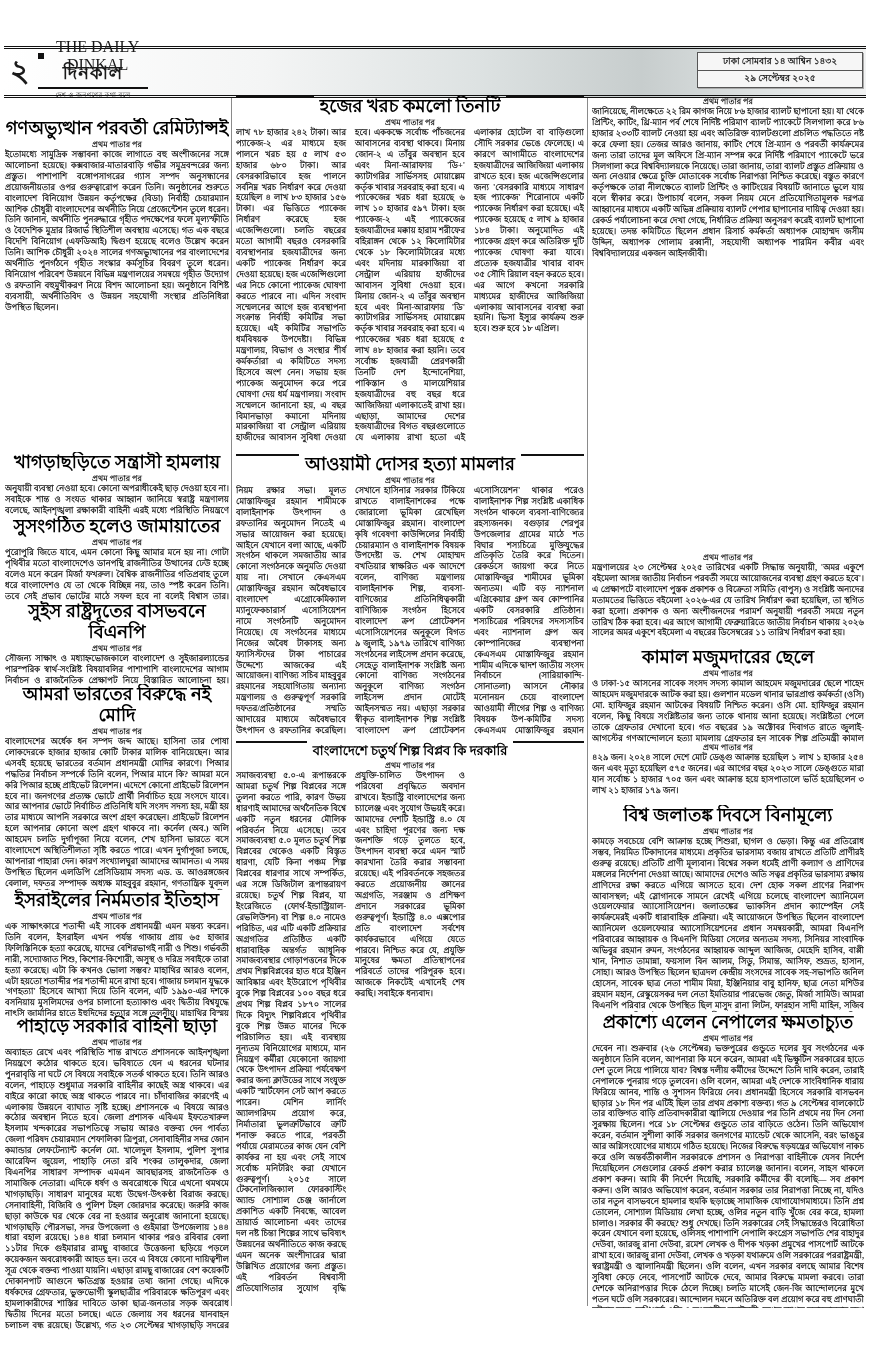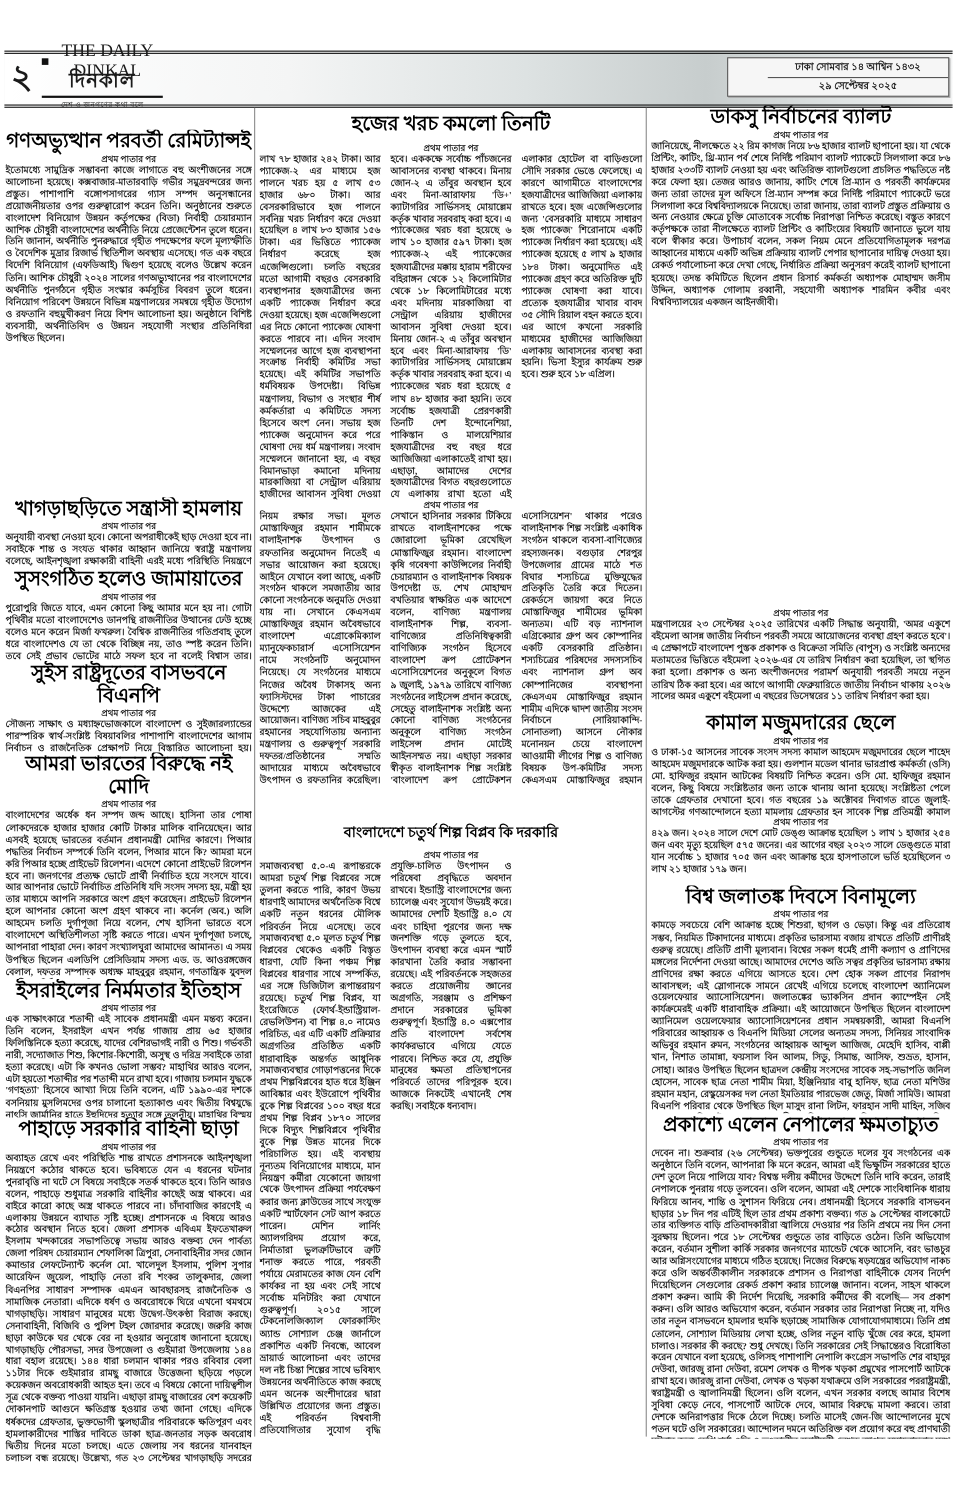--- a/index.html
+++ b/index.html
@@ -10,35 +10,35 @@
     border-top:3px double #111;border-bottom:3px double #111;
     background:linear-gradient(to right,#ffffff 0%,#f4f5f5 30%,#dde2e2 55%,#c7cdcd 74%,#e2e6e6 90%,#f2f3f3 100%);}
   #pagenum{position:absolute;left:6px;top:4px;font-size:30px;font-weight:bold;line-height:36px;}
   #logoblock{position:absolute;left:34px;top:1px;width:110px;text-align:center;}
   #logo-top{display:flex;align-items:center;justify-content:center;gap:3px;height:8px;margin-top:2px;}
   #logo-badge{width:9px;height:6px;background:#111;}
   #logo-bn{font-size:18px;font-weight:bold;line-height:27px;letter-spacing:1px;
            border-bottom:2px solid #111;}
   #logo-tagline{font-size:6.5px;letter-spacing:.5px;margin-top:1px;}
   #datebox{position:absolute;right:3px;top:3px;width:164px;height:34px;border:1px solid #555;
-    background:#f6f6f6;box-shadow:1px 1px 0 #aaa;font-weight:bold;text-align:center;padding-left:36px;}
+    background:#f6f6f6;box-shadow:1px 1px 0 #aaa;font-weight:bold;text-align:center;}
   #datebox .d1{font-size:9px;line-height:17px;border-bottom:1px solid #555;}
   #datebox .d2{font-size:9px;line-height:15px;}
   
   .band{position:absolute;top:96px;}
   #band-left{left:5px;width:224px;margin-top:22px;}
   #band-mid{left:236px;width:348px;}
   #band-right{left:592px;width:272px;}
   .vrule{position:absolute;top:98px;width:1px;height:1208px;background:#8a8a8a;}
   #vrule1{left:231px;} #vrule2{left:587px;}
   
   .article{overflow:hidden;}
   .headline{margin:0;font-size:18px;line-height:21px;font-weight:bold;text-align:center;color:#000;}
   .headline.small{font-size:13px;line-height:19px;font-family:Liberation Serif, serif;}
-  .hl-row{display:flex;gap:6px;flex-direction:column;}
+  .hl-row{display:flex;gap:6px;}
   .hl-row .rule{flex:1;height:2px;background:#111;}
   .cont{font-size:8px;font-weight:bold;text-align:center;line-height:11px;}
   .body{font-size:8.4px;line-height:10.9px;text-align:justify;font-weight:bold;}
   .cols3{column-count:3;column-gap:9px;column-fill:auto;}
   .credit{font-size:8.4px;line-height:10.9px;margin-top:8px;text-align:left;}
 </style>
 </head>
 <body>
 
 <div id="page">
@@ -104,39 +104,43 @@
     <div class="article" style="height:358px">
       <div class="hl-row">
         <span class="rule"></span>
         <h2 class="headline">হজের খরচ কমলো তিনটি</h2>
         <span class="rule"></span>
       </div>
       <div class="cont">প্রথম পাতার পর</div>
       <div class="body cols3" style="height:322px">লাখ ৭৮ হাজার ২৪২ টাকা। আর প্যাকেজ-২ এর মাধ্যমে হজ পালনে খরচ হয় ৫ লাখ ৫৩ হাজার ৬৮০ টাকা। আর বেসরকারিভাবে হজ পালনে সর্বনিম্ন খরচ নির্ধারণ করে দেওয়া হয়েছিল ৪ লাখ ৮৩ হাজার ১৫৬ টাকা। এর ভিত্তিতে প্যাকেজ নির্ধারণ করেছে হজ এজেন্সিগুলো। চলতি বছরের মতো আগামী বছরও বেসরকারি ব্যবস্থাপনার হজযাত্রীদের জন্য একটি প্যাকেজ নির্ধারণ করে দেওয়া হয়েছে। হজ এজেন্সিগুলো এর নিচে কোনো প্যাকেজ ঘোষণা করতে পারবে না। এদিন সংবাদ সম্মেলনের আগে হজ ব্যবস্থাপনা সংক্রান্ত নির্বাহী কমিটির সভা হয়েছে। এই কমিটির সভাপতি ধর্মবিষয়ক উপদেষ্টা। বিভিন্ন মন্ত্রণালয়, বিভাগ ও সংস্থার শীর্ষ কর্মকর্তারা এ কমিটিতে সদস্য হিসেবে অংশ নেন। সভায় হজ প্যাকেজ অনুমোদন করে পরে ঘোষণা দেয় ধর্ম মন্ত্রণালয়। সংবাদ সম্মেলনে জানানো হয়, এ বছর বিমানভাড়া কমানো মদিনায় মারকাজিয়া বা সেন্ট্রাল এরিয়ায় হাজীদের আবাসন সুবিধা দেওয়া হবে। এককক্ষে সর্বোচ্চ পাঁচজনের আবাসনের ব্যবস্থা থাকবে। মিনায় জোন-২ এ তাঁবুর অবস্থান হবে এবং মিনা-আরাফায় 'ডি+' ক্যাটাগরির সার্ভিসসহ মোয়াল্লেম কর্তৃক খাবার সরবরাহ করা হবে। এ প্যাকেজের খরচ ধরা হয়েছে ৬ লাখ ১০ হাজার ৫৯৭ টাকা। হজ প্যাকেজ-২ এই প্যাকেজের হজযাত্রীদের মক্কায় হারাম শরীফের বহিরাঙ্গন থেকে ১২ কিলোমিটার থেকে ১৮ কিলোমিটারের মধ্যে এবং মদিনায় মারকাজিয়া বা সেন্ট্রাল এরিয়ায় হাজীদের আবাসন সুবিধা দেওয়া হবে। মিনায় জোন-২ এ তাঁবুর অবস্থান হবে এবং মিনা-আরাফায় 'ডি' ক্যাটাগরির সার্ভিসসহ মোয়াল্লেম কর্তৃক খাবার সরবরাহ করা হবে। এ প্যাকেজের খরচ ধরা হয়েছে ৫ লাখ ৪৮ হাজার করা হয়নি। তবে সর্বোচ্চ হজযাত্রী প্রেরণকারী তিনটি দেশ ইন্দোনেশিয়া, পাকিস্তান ও মালয়েশিয়ার হজযাত্রীদের বহু বছর ধরে আজিজিয়া এলাকাতেই রাখা হয়। এছাড়া, আমাদের দেশের হজযাত্রীদের বিগত বছরগুলোতে যে এলাকায় রাখা হতো এই এলাকার হোটেল বা বাড়িগুলো সৌদি সরকার ভেঙে ফেলেছে। এ কারণে আগামীতে বাংলাদেশের হজযাত্রীদের আজিজিয়া এলাকায় রাখতে হবে। হজ এজেন্সিগুলোর জন্য 'বেসরকারি মাধ্যমে সাধারণ হজ প্যাকেজ' শিরোনামে একটি প্যাকেজ নির্ধারণ করা হয়েছে। এই প্যাকেজ হয়েছে ৫ লাখ ৯ হাজার ১৮৪ টাকা। অনুমোদিত এই প্যাকেজ গ্রহণ করে অতিরিক্ত দুটি প্যাকেজ ঘোষণা করা যাবে। প্রত্যেক হজযাত্রীর খাবার বাবদ ৩৫ সৌদি রিয়াল বহন করতে হবে। এর আগে কখনো সরকারি মাধ্যমের হাজীদের আজিজিয়া এলাকায় আবাসনের ব্যবস্থা করা হয়নি। ভিসা ইস্যুর কার্যক্রম শুরু হবে। শুরু হবে ১৮ এপ্রিল।</div>
     </div>
     <div class="article" style="height:287px">
+      <div class="hl-row">
+        <span class="rule"></span>
+        <h2 class="headline">আওয়ামী দোসর হত্যা মামলার</h2>
+        <span class="rule"></span>
+      </div>
       <div class="cont">প্রথম পাতার পর</div>
       <div class="body cols3" style="height:251px">নিয়ম রক্ষার সভা। মূলত মোস্তাফিজুর রহমান শামীমকে বালাইনাশক উৎপাদন ও রফতানির অনুমোদন নিতেই এ সভার আয়োজন করা হয়েছে। আইনে যেখানে বলা আছে, একটি সংগঠন থাকলে সমজাতীয় আর কোনো সংগঠনকে অনুমতি দেওয়া যায় না। সেখানে কেএসএম মোস্তাফিজুর রহমান অবৈধভাবে বাংলাদেশ এগ্রোকেমিক্যাল ম্যানুফেকচারার্স এসোসিয়েশন নামে সংগঠনটি অনুমোদন নিয়েছে। যে সংগঠনের মাধ্যমে নিজের অবৈধ টাকাসহ অন্য ফ্যাসিস্টদের টাকা পাচারের উদ্দেশ্যে আজকের এই আয়োজন। বাণিজ্য সচিব মাহবুবুর রহমানের সহযোগিতায় অন্যান্য মন্ত্রণালয় ও গুরুত্বপূর্ণ সরকারি দফতর/প্রতিষ্ঠানের সম্মতি আদায়ের মাধ্যমে অবৈধভাবে উৎপাদন ও রফতানির করেছিল। সেখানে হাসিনার সরকার টিকিয়ে রাখতে বালাইনাশকের পক্ষে জোরালো ভূমিকা রেখেছিল মোস্তাফিজুর রহমান। বাংলাদেশ কৃষি গবেষণা কাউন্সিলের নির্বাহী চেয়ারম্যান ও বালাইনাশক বিষয়ক উপদেষ্টা ড. শেখ মোহাম্মদ বখতিয়ার স্বাক্ষরিত এক আদেশে বলেন, বাণিজ্য মন্ত্রণালয় বালাইনাশক শিল্প, ব্যবসা-বাণিজ্যের প্রতিনিধিত্বকারী বাণিজ্যিক সংগঠন হিসেবে বাংলাদেশ ক্রপ প্রোটেকশন এসোসিয়েশনের অনুকূলে বিগত ৯ জুলাই, ১৯৭৯ তারিখে বাণিজ্য সংগঠনের লাইসেন্স প্রদান করেছে, সেহেতু বালাইনাশক সংশ্লিষ্ট অন্য কোনো বাণিজ্য সংগঠনের অনুকূলে বাণিজ্য সংগঠন লাইসেন্স প্রদান মোটেই আইনসম্মত নয়। এছাড়া সরকার স্বীকৃত বালাইনাশক শিল্প সংশ্লিষ্ট 'বাংলাদেশ ক্রপ প্রোটেকশন এসোসিয়েশন' থাকার পরেও বালাইনাশক শিল্প সংশ্লিষ্ট একাধিক সংগঠন থাকলে ব্যবসা-বাণিজ্যের রহস্যজনক। বগুড়ার শেরপুর উপজেলার গ্রামের মাঠে শত বিঘার শস্যচিত্রে মুক্তিযুদ্ধের প্রতিকৃতি তৈরি করে দিতেন। রেকর্ডসে জায়গা করে নিতে মোস্তাফিজুর শামীমের ভূমিকা অন্যতম। এটি বড় ন্যাশনাল এগ্রিকেয়ার গ্রুপ অব কোম্পানির একটি বেসরকারি প্রতিষ্ঠান। শস্যচিত্রের পরিষদের সদস্যসচিব এবং ন্যাশনাল গ্রুপ অব কোম্পানিজের ব্যবস্থাপনা কেএসএম মোস্তাফিজুর রহমান শামীম এদিকে দ্বাদশ জাতীয় সংসদ নির্বাচনে (সারিয়াকান্দি-সোনাতলা) আসনে নৌকার মনোনয়ন চেয়ে বাংলাদেশ আওয়ামী লীগের শিল্প ও বাণিজ্য বিষয়ক উপ-কমিটির সদস্য কেএসএম মোস্তাফিজুর রহমান বগুড়ার সারিয়াকান্দিতে গণসংযোগ করেন। সারিয়াকান্দি উপজেলা আওয়ামী লীগের সমর্থকদের সাথে মতবিনিময় করেন।</div>
     </div>
     <div class="article" style="height:566px">
       <div class="hl-row">
         <span class="rule"></span>
         <h2 class="headline small">বাংলাদেশে চতুর্থ শিল্প বিপ্লব কি দরকারি</h2>
         <span class="rule"></span>
       </div>
       <div class="cont">প্রথম পাতার পর</div>
       <div class="body cols3" style="height:532px">
         <span>সমাজব্যবস্থা ৫.০-এ রূপান্তরকে আমরা চতুর্থ শিল্প বিপ্লবের সঙ্গে তুলনা করতে পারি, কারণ উভয় ধারণাই আমাদের অর্থনৈতিক বিশ্বে একটি নতুন ধরনের মৌলিক পরিবর্তন নিয়ে এসেছে। তবে সমাজব্যবস্থা ৫.০ মূলত চতুর্থ শিল্প বিপ্লবের থেকেও একটি বিস্তৃত ধারণা, যেটি কিনা পঞ্চম শিল্প বিপ্লবের ধারণার সাথে সম্পর্কিত, এর সঙ্গে ডিজিটাল রূপান্তরায়ণ রয়েছে। চতুর্থ শিল্প বিপ্লব, যা ইংরেজিতে (ফোর্থ-ইন্ডাস্ট্রিয়াল-রেভলিউশন) বা শিল্প ৪.০ নামেও পরিচিত, এর এটি একটি প্রক্রিয়ার অগ্রগতির প্রতিষ্ঠিত একটি ধারাবাহিক অন্তর্গত আধুনিক সমাজব্যবস্থার গোড়াপত্তনের দিকে প্রথম শিল্পবিপ্লবের হাত ধরে ইঞ্জিন আবিষ্কার এবং ইউরোপে পৃথিবীর বুকে শিল্প বিপ্লবের ১০০ বছর ধরে প্রথম শিল্প বিপ্লব ১৮৭০ সালের দিকে বিদ্যুৎ শিল্পবিপ্লবে পৃথিবীর বুকে শিল্প উন্নত মানের দিকে পরিচালিত হয়। এই ব্যবস্থায় নূন্যতম বিনিয়োগের মাধ্যমে, মান নিয়ন্ত্রণ কর্মীরা যেকোনো জায়গা থেকে উৎপাদন প্রক্রিয়া পর্যবেক্ষণ করার জন্য ক্লাউডের সাথে সংযুক্ত একটি স্মার্টফোন সেট আপ করতে পারেন। মেশিন লার্নিং অ্যালগরিদম প্রয়োগ করে, নির্মাতারা ভুলত্রুটিভাবে ত্রুটি শনাক্ত করতে পারে, পরবর্তী পর্যায়ে মেরামতের কাজ যেন বেশি কার্যকর না হয় এবং সেই সাথে সর্বোচ্চ মনিটরিং করা যেখানে গুরুত্বপূর্ণ। ২০১৫ সালে টেকনোলজিক্যাল ফোরকাস্টিং অ্যান্ড সোশ্যাল চেঞ্জ জার্নালে প্রকাশিত একটি নিবন্ধে, আবেল ভ্রায়ার্ড আলোচনা এবং তাদের দল নষ্ট চিন্তা শিল্পের সাথে ভবিষ্যৎ উন্নয়নের অর্থনীতিতে কাজ করছে এমন অনেক অংশীদারের দ্বারা উল্লিখিত প্রয়োগের জন্য প্রস্তুত। এই পরিবর্তন বিশ্ববাসী প্রতিযোগিতার সুযোগ বৃদ্ধি প্রযুক্তি-চালিত উৎপাদন ও পরিষেবা প্রবৃদ্ধিতে অবদান রাখবে। ইন্ডাস্ট্রি বাংলাদেশের জন্য চ্যালেঞ্জ এবং সুযোগ উভয়ই করে। আমাদের দেশটি ইন্ডাস্ট্রি ৪.০ যে এবং চাহিদা পূরণের জন্য দক্ষ জনশক্তি গড়ে তুলতে হবে, উৎপাদন ব্যবস্থা করে এমন স্মার্ট কারখানা তৈরি করার সম্ভাবনা রয়েছে। এই পরিবর্তনকে সহজতর করতে প্রয়োজনীয় জ্ঞানের অগ্রগতি, সরঞ্জাম ও প্রশিক্ষণ প্রদানে সরকারের ভূমিকা গুরুত্বপূর্ণ। ইন্ডাস্ট্রি ৪.০ এক্সপোর প্রতি বাংলাদেশ সর্বশেষ কার্যকরভাবে এগিয়ে যেতে পারবে। নিশ্চিত করে যে, প্রযুক্তি মানুষের ক্ষমতা প্রতিস্থাপনের পরিবর্তে তাদের পরিপূরক হবে। আজকে নিকটেই এখানেই শেষ করছি। সবাইকে ধন্যবাদ।</span>
       </div>
     </div>
   </div>
 
   <div class="band" id="band-right">
     <div class="article" style="height:456px">
-      <h2 class="headline">ডাকসু নির্বাচনের ব্যালট</h2>
       <div class="cont">প্রথম পাতার পর</div>
       <div class="body">জানিয়েছে, নীলক্ষেতে ২২ রিম কাগজ নিয়ে ৮৬ হাজার ব্যালট ছাপানো হয়। যা থেকে প্রিন্টিং, কাটিং, থ্রি-ম্যান পর্ব শেষে নির্দিষ্ট পরিমাণ ব্যালট প্যাকেটে সিলগালা করে ৮৬ হাজার ২৩৩টি ব্যালট নেওয়া হয় এবং অতিরিক্ত ব্যালটগুলো প্রচলিত পদ্ধতিতে নষ্ট করে ফেলা হয়। তেজর আরও জানায়, কাটিং শেষে প্রি-ম্যান ও পরবর্তী কার্যক্রমের জন্য তারা তাদের মূল অফিসে প্রি-ম্যান সম্পন্ন করে নির্দিষ্ট পরিমাণে প্যাকেটে ভরে সিলগালা করে বিশ্ববিদ্যালয়কে নিয়েছে। তারা জানায়, তারা ব্যালট প্রস্তুত প্রক্রিয়ায় ও অন্য নেওয়ার ক্ষেত্রে চুক্তি মোতাবেক সর্বোচ্চ নিরাপত্তা নিশ্চিত করেছে। বস্তুত কারণে কর্তৃপক্ষকে তারা নীলক্ষেতে ব্যালট প্রিন্টিং ও কাটিংয়ের বিষয়টি জানাতে ভুলে যায় বলে স্বীকার করে। উপাচার্য বলেন, সকল নিয়ম মেনে প্রতিযোগিতামূলক দরপত্র আহ্বানের মাধ্যমে একটি অভিন্ন প্রক্রিয়ায় ব্যালট পেপার ছাপানোর দায়িত্ব দেওয়া হয়। রেকর্ড পর্যালোচনা করে দেখা গেছে, নির্ধারিত প্রক্রিয়া অনুসরণ করেই ব্যালট ছাপানো হয়েছে। তদন্ত কমিটিতে ছিলেন প্রধান রিসার্চ কর্মকর্তা অধ্যাপক মোহাম্মদ জসীম উদ্দিন, অধ্যাপক গোলাম রব্বানী, সহযোগী অধ্যাপক শারমিন কবীর এবং বিশ্ববিদ্যালয়ের একজন আইনজীবী।</div>
     </div>
     <div class="article" style="height:95px">
       <div class="cont">প্রথম পাতার পর</div>
       <div class="body">মন্ত্রণালয়ের ২৩ সেপ্টেম্বর ২০২৫ তারিখের একটি সিদ্ধান্ত অনুযায়ী, 'অমর একুশে বইমেলা আসন্ন জাতীয় নির্বাচন পরবর্তী সময়ে আয়োজনের ব্যবস্থা গ্রহণ করতে হবে'। এ প্রেক্ষাপটে বাংলাদেশ পুস্তক প্রকাশক ও বিক্রেতা সমিতি (বাপুস) ও সংশ্লিষ্ট অন্যদের মতামতের ভিত্তিতে বইমেলা ২০২৬-এর যে তারিখ নির্ধারণ করা হয়েছিল, তা স্থগিত করা হলো। প্রকাশক ও অন্য অংশীজনদের পরামর্শ অনুযায়ী পরবর্তী সময়ে নতুন তারিখ ঠিক করা হবে। এর আগে আগামী ফেব্রুয়ারিতে জাতীয় নির্বাচন থাকায় ২০২৬ সালের অমর একুশে বইমেলা এ বছরের ডিসেম্বরের ১১ তারিখ নির্ধারণ করা হয়।</div>
     </div>
     <div class="article" style="height:95px">
       <h2 class="headline">কামাল মজুমদারের ছেলে</h2>
       <div class="cont">প্রথম পাতার পর</div>

